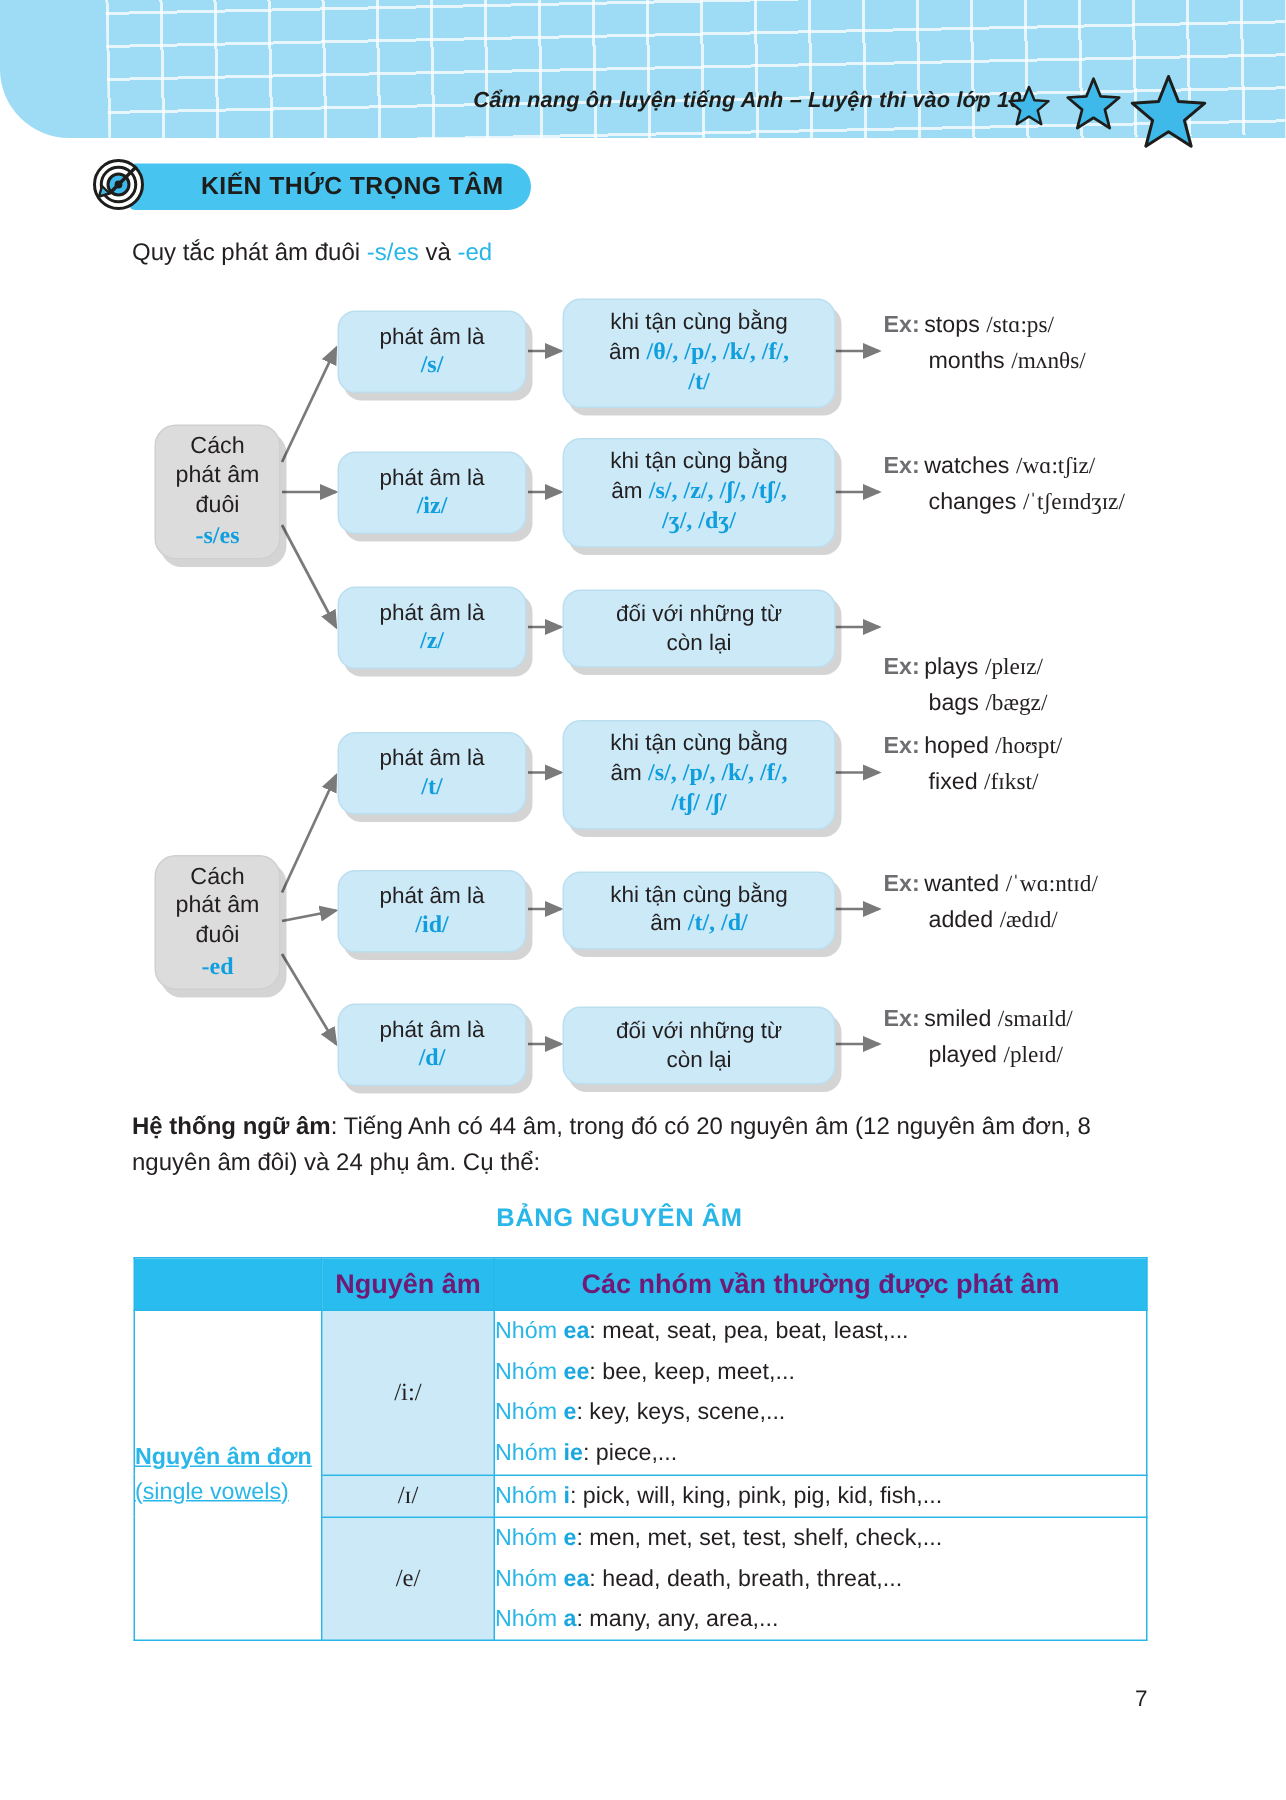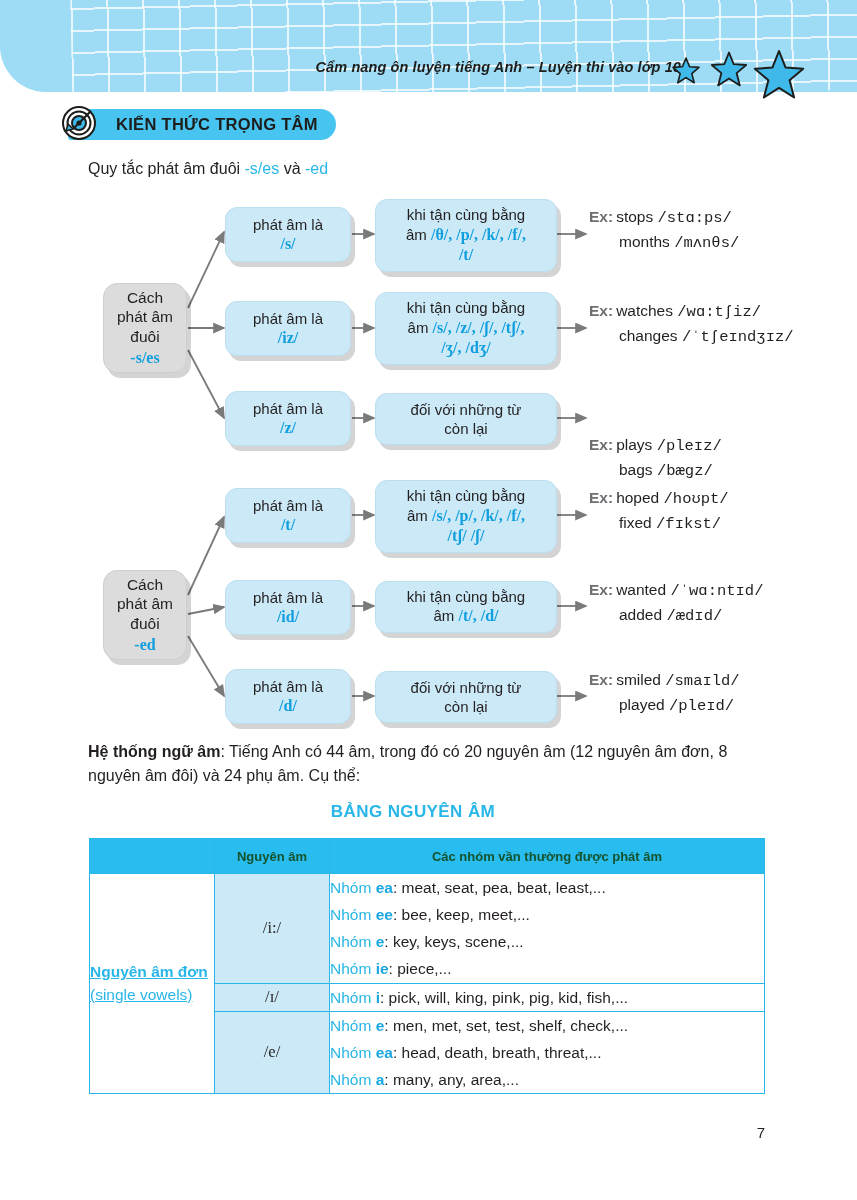--- a/index.html
+++ b/index.html
@@ -49,21 +49,21 @@
   }
   .stars { position:absolute; right: 46px; top: 48px; width: 140px; height: 52px; }
   .stars svg { position: absolute; }
   .star-a { left: 0;  top: 8px;  }
   .star-b { left: 38px; top: 2px; }
   .star-c { left: 80px; top: 0px; }
 
   
   .section-pill {
     position: absolute;
-    left: 68px; top: 109px;
+    left: 86px; top: 109px;
     height: 31px;
     background: #47c4ef;
     border-radius: 4px 16px 16px 4px;
     padding: 0 18px 0 48px;
     display: flex; align-items: center;
   }
   .section-pill span {
     font-size: 16.5px;
     font-weight: bold;
     color: #1d1d1b;
@@ -118,21 +118,21 @@
   .node .rootcode { color: #0f9ede; font-weight: bold; font-family: "Liberation Serif", serif; font-size: 16px; margin-top:1px;}
 
   .ex {
     position: absolute;
     font-size: 15.5px;
     color: #231f20;
     line-height: 1.55;
     white-space: nowrap;
   }
   .ex .lbl { color: #6d6e71; font-weight: bold; margin-right: 3px; }
-  .ex .ph { font-family: Liberation Mono, monospace; font-size: 15.5px; }
+  .ex .ph { font-family: Liberation Serif, serif; font-size: 15.5px; }
   .ex .l2 { display: block; padding-left: 30px; }
 
   .arrows { position: absolute; left: 0; top: 0; pointer-events: none; }
 
   
   .para {
     position: absolute;
     left: 88px; top: 740px;
     width: 680px;
     font-size: 16px;
@@ -159,24 +159,24 @@
     border-collapse: collapse;
     font-size: 15.5px;
   }
   table.vowels th, table.vowels td {
     border: 1px solid #29b6e8;
     padding: 0;
     vertical-align: middle;
   }
   table.vowels thead th {
     background: #29bdef;
-    color: #14532d;
+    color: #701a75;
     font-weight: bold;
     height: 34px;
-    font-size: 13px;
+    font-size: 18px;
     text-align: center;
   }
   .th-blank { width: 124px; }
   .th-vowel { width: 114px; }
   .col-label {
     width: 124px;
     color: #29b6e8;
     font-weight: bold;
     padding: 0 12px;
     line-height: 1.45;

